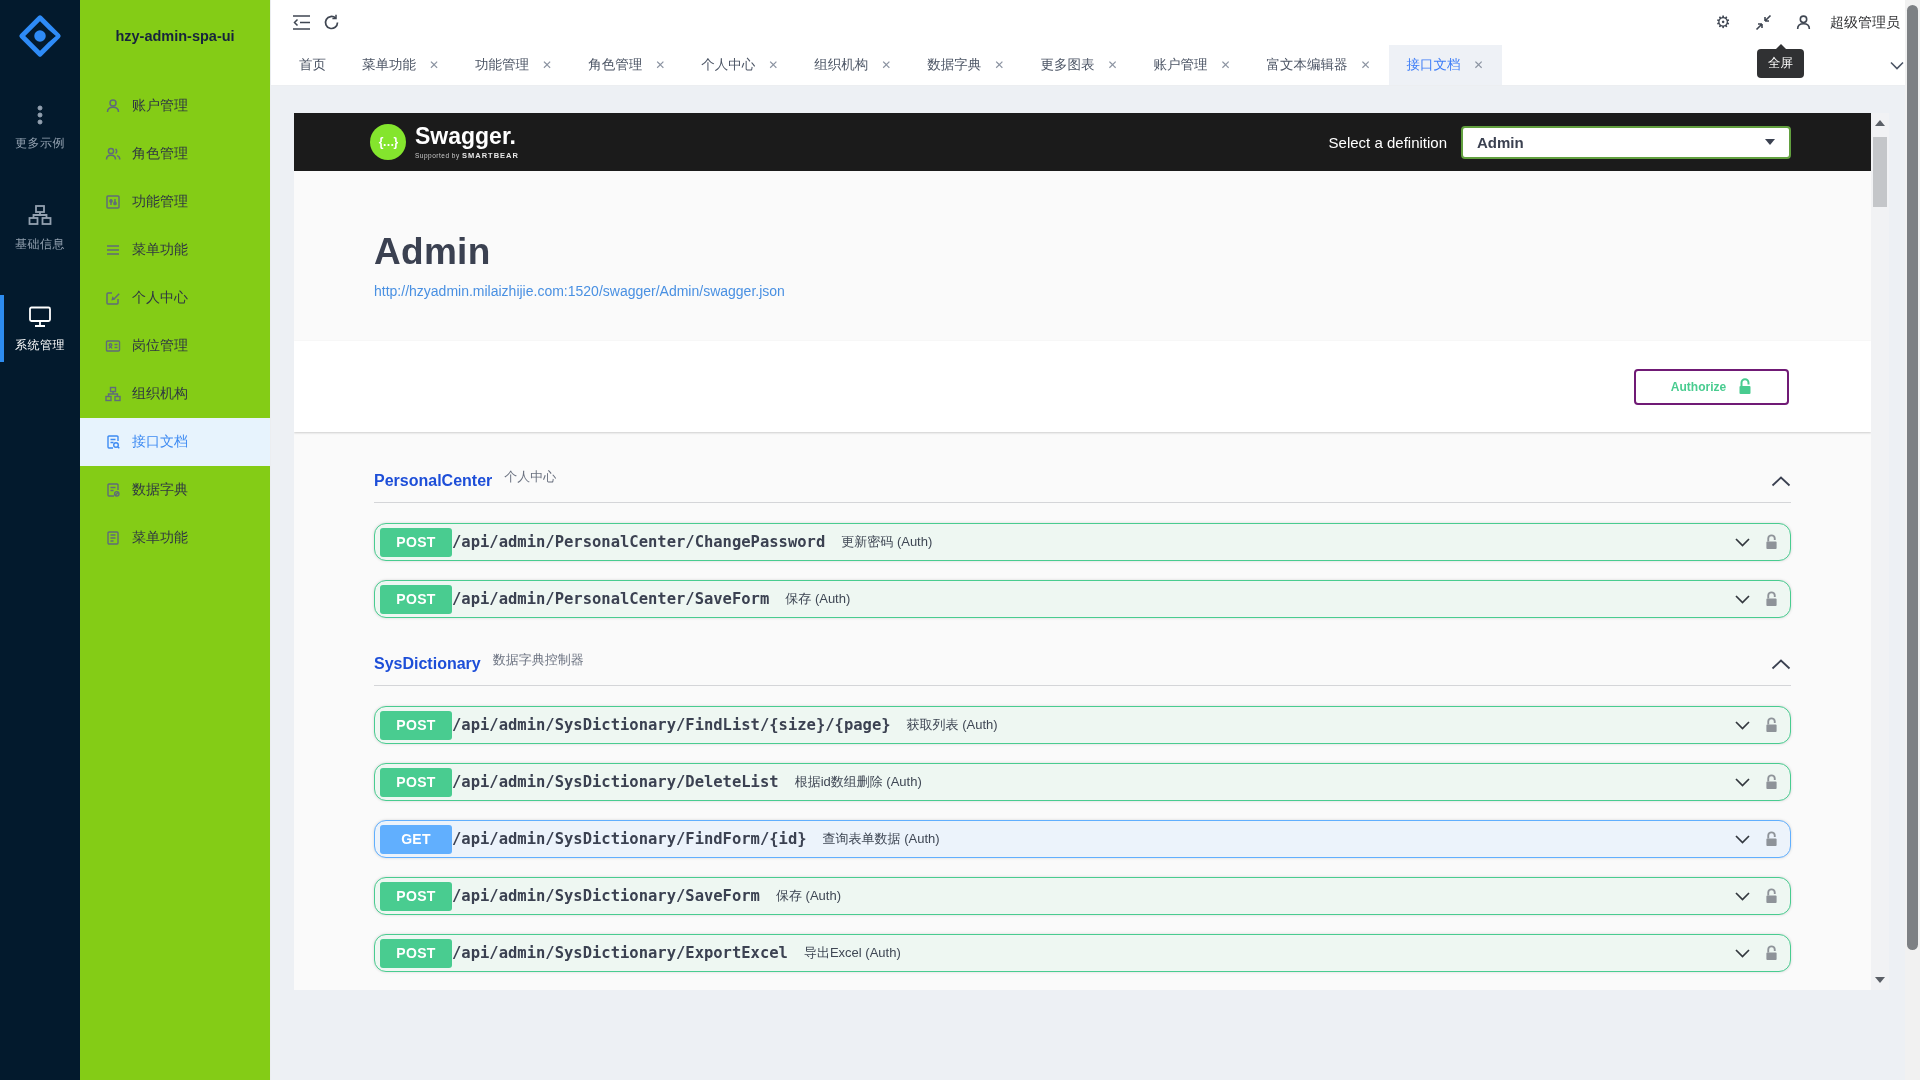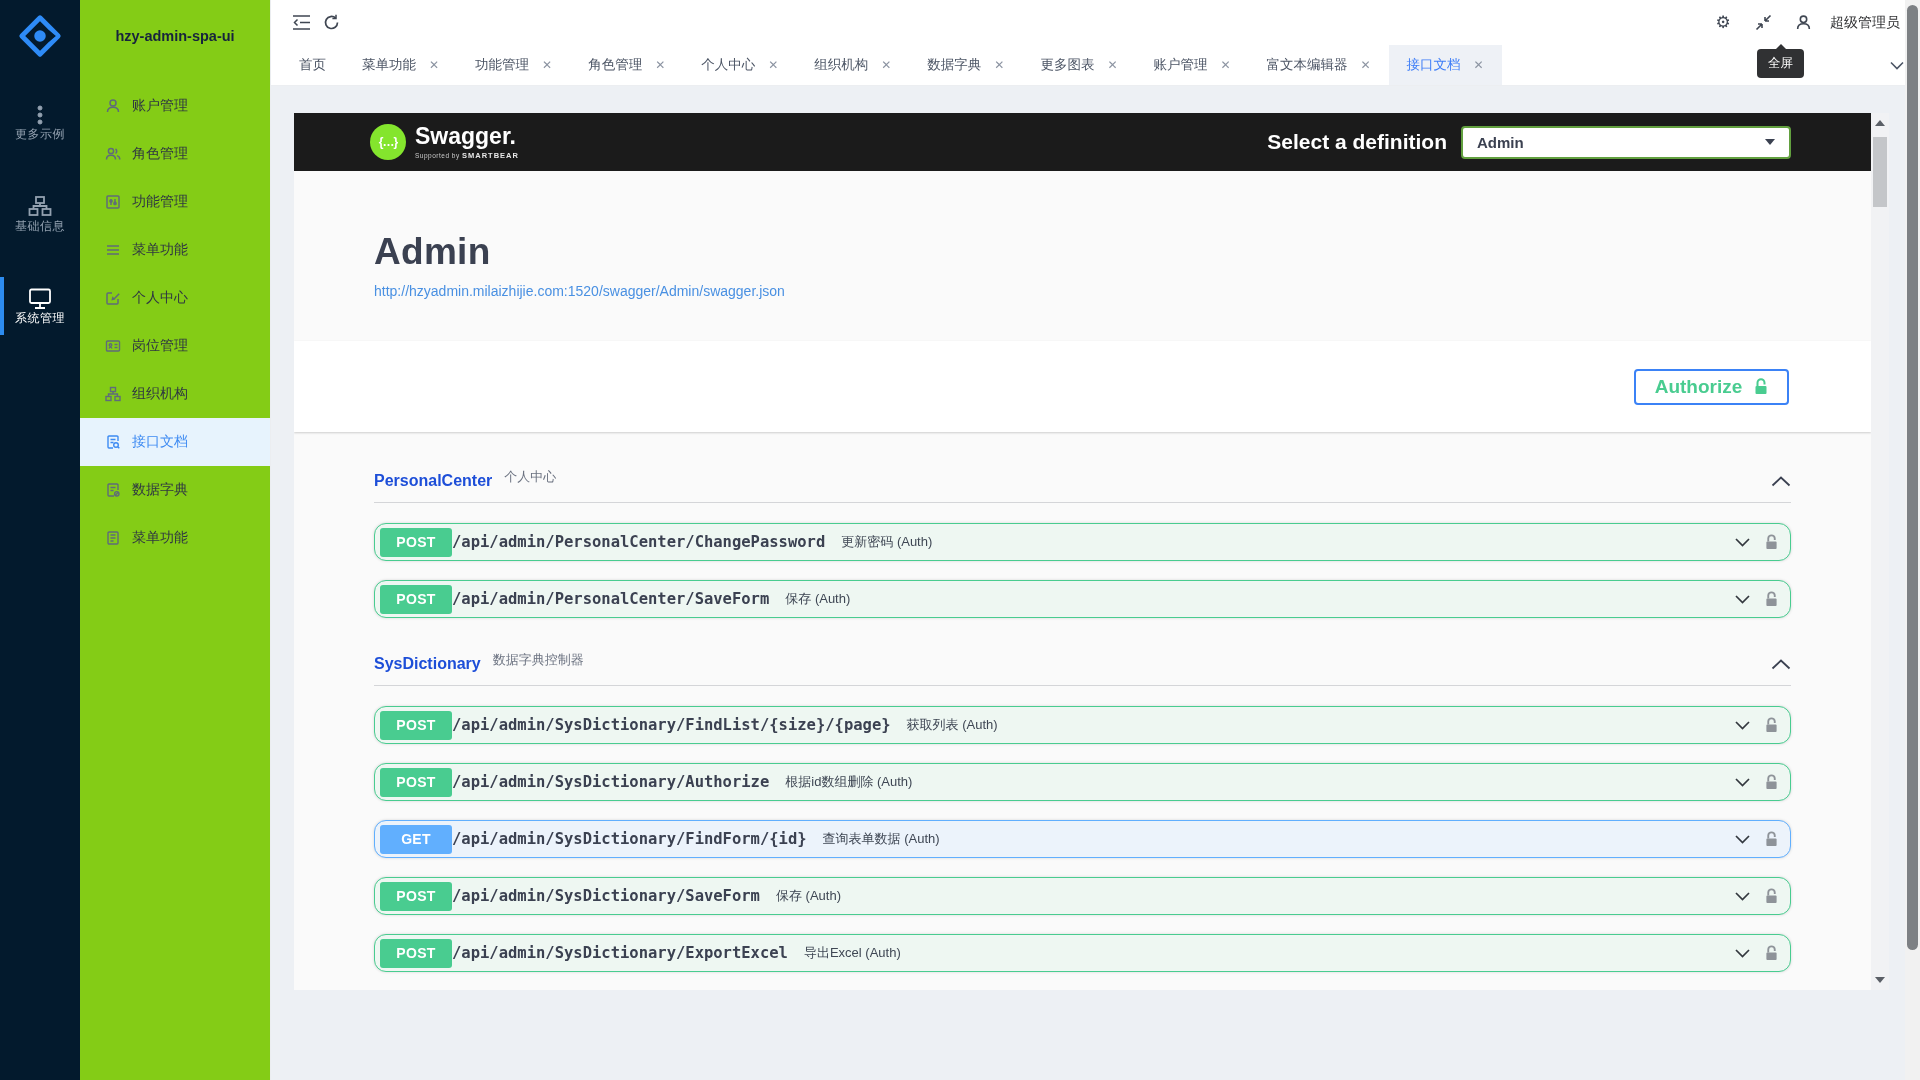--- a/index.html
+++ b/index.html
@@ -3,21 +3,21 @@
 <meta charset="utf-8">
 <style>
   * { margin:0; padding:0; box-sizing:border-box; }
   html,body { width:1920px; height:1080px; overflow:hidden;
     font-family:"Liberation Sans","DejaVu Sans",sans-serif; background:#edf0f4; }
 
   
   .rail { position:absolute; left:0; top:0; width:80px; height:1080px; background:#031a2d; z-index:5; }
   .rail-logo { width:80px; height:64px; display:flex; align-items:center; justify-content:center; padding-top:8px; }
   .rail-item { position:relative; width:80px; padding:14px 0 12px; margin-top:26px;
-    display:flex; flex-direction:column; align-items:center; cursor:pointer; }
+    display:flex; flex-direction:column; align-items:center; gap:9px; cursor:pointer; }
   .rail-item .lbl { font-size:12px; color:#93a1b0; letter-spacing:.5px; }
   .rail-item svg { stroke:#93a1b0; }
   .rail-item.active .lbl { color:#ffffff; }
   .rail-item.active svg { stroke:#ffffff; }
   .rail-item.active::before { content:""; position:absolute; left:0; top:4px; bottom:4px; width:4px; background:#2d8cf0; }
 
   
   .sidebar { position:absolute; left:80px; top:0; width:191px; height:1080px; background:#84cc16;
     border-right:1px solid #ebedf0; z-index:4; }
   .sidebar-title { height:72px; display:flex; align-items:center; justify-content:center;
@@ -52,34 +52,34 @@
   .sw-body { position:absolute; left:0; top:0; width:1577px; height:877px; background:#fafafa; overflow:hidden; }
 
   .sw-topbar { height:58px; background:#1b1b1b; display:flex; align-items:center; padding:0 80px 0 76px; }
   .sw-logo { display:flex; align-items:center; gap:9px; }
   .sw-logo-circle { width:36px; height:36px; border-radius:50%; background:#84e52d; color:#ffffff;
     display:flex; align-items:center; justify-content:center; font-weight:bold; font-size:12px; letter-spacing:-1px; }
   .sw-logo-text { color:#fff; font-size:23px; font-weight:bold; line-height:1; }
   .sw-logo-sub { color:#c9c9c9; font-size:6.5px; letter-spacing:.5px; margin-top:3px; }
   .sw-logo-sub b { font-size:7.5px; color:#e8e8e8; letter-spacing:1px; }
   .sw-select-zone { margin-left:auto; display:flex; align-items:center; gap:14px; }
-  .sw-select-label { color:#fff; font-weight:bold; font-size:21px; }
+  .sw-select-label { color:#fff; font-weight:normal; font-size:15px; }
   .sw-select { width:330px; height:33px; background:#fff; border:2px solid #62a03f; border-radius:4px;
     display:flex; align-items:center; padding:0 14px; font-size:15px; font-weight:bold; color:#3b4151; cursor:pointer; }
   .sw-select .caret { margin-left:auto; width:0; height:0; border-left:5px solid transparent;
     border-right:5px solid transparent; border-top:6px solid #3b4151; }
 
   .sw-info { padding:60px 80px 0; }
   .sw-title { font-size:37px; font-weight:bold; color:#3b4151; letter-spacing:.3px; }
   .sw-url { margin-top:10px; font-size:14px; color:#4990e2; text-decoration:none; display:inline-block; }
 
   .scheme { margin-top:41px; height:91px; background:#ffffff; box-shadow:0 1px 2px rgba(0,0,0,.18);
     display:flex; align-items:center; justify-content:flex-end; padding-right:82px; }
-  .btn-authorize { width:155px; height:36px; background:#fff; border:2px solid #3b82f6; border-radius:4px;
-    color:#49cc90; font-weight:bold; font-size:19px; display:flex; align-items:center; justify-content:center;
+  .btn-authorize { width:155px; height:36px; background:#fff; border:2px solid #701a75; border-radius:4px;
+    color:#49cc90; font-weight:bold; font-size:12px; display:flex; align-items:center; justify-content:center;
     gap:12px; cursor:pointer; }
 
   .sections { padding:36px 80px 0; }
   .sec + .sec { margin-top:33px; }
   .opblock-tag { display:flex; align-items:flex-end; padding-bottom:13px;
     border-bottom:1px solid rgba(59,65,81,.2); margin-bottom:20px; cursor:pointer; }
   .tag-name { font-size:16px; font-weight:bold; color:#1d4ed8; line-height:1; }
   .tag-desc { font-size:13px; color:#6b7280; margin-left:12px; padding-bottom:3px; }
   .tag-arrow { margin-left:auto; padding-bottom:2px; }
 
@@ -444,21 +444,21 @@
                   </svg>
                 <svg width="13" height="16" viewBox="0 0 14 17">
                   <path d="M3.5 8 V4.8 A3.5 3.5 0 0 1 10.5 4.8 V6.4" fill="none" stroke="#8e9399" stroke-width="2"></path>
                   <rect x="1.5" y="8" width="11" height="8" rx="1" fill="#8e9399"></rect>
                 </svg>
               </span>
             </div>
 
             <div class="opblock post">
               <span class="method">POST</span>
-              <span class="path">/api/admin/SysDictionary/Authorize</span>
+              <span class="path">/api/admin/SysDictionary/DeleteList</span>
               <span class="summary">根据id数组删除 (Auth)</span>
               <span class="row-actions">
                 <svg width="15" height="9" viewBox="0 0 15 9" fill="none" stroke="#33383f" stroke-width="1.7">
                     <path d="M1 1 L7.5 7.5 L14 1"></path>
                   </svg>
                 <svg width="13" height="16" viewBox="0 0 14 17">
                   <path d="M3.5 8 V4.8 A3.5 3.5 0 0 1 10.5 4.8 V6.4" fill="none" stroke="#8e9399" stroke-width="2"></path>
                   <rect x="1.5" y="8" width="11" height="8" rx="1" fill="#8e9399"></rect>
                 </svg>
               </span>

